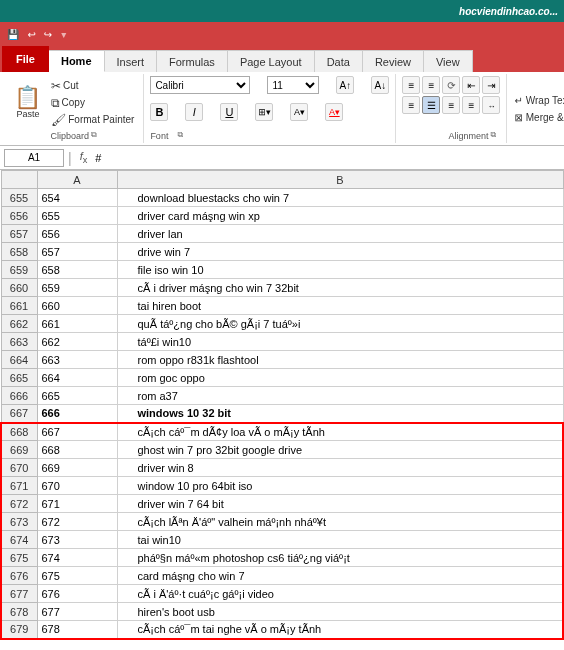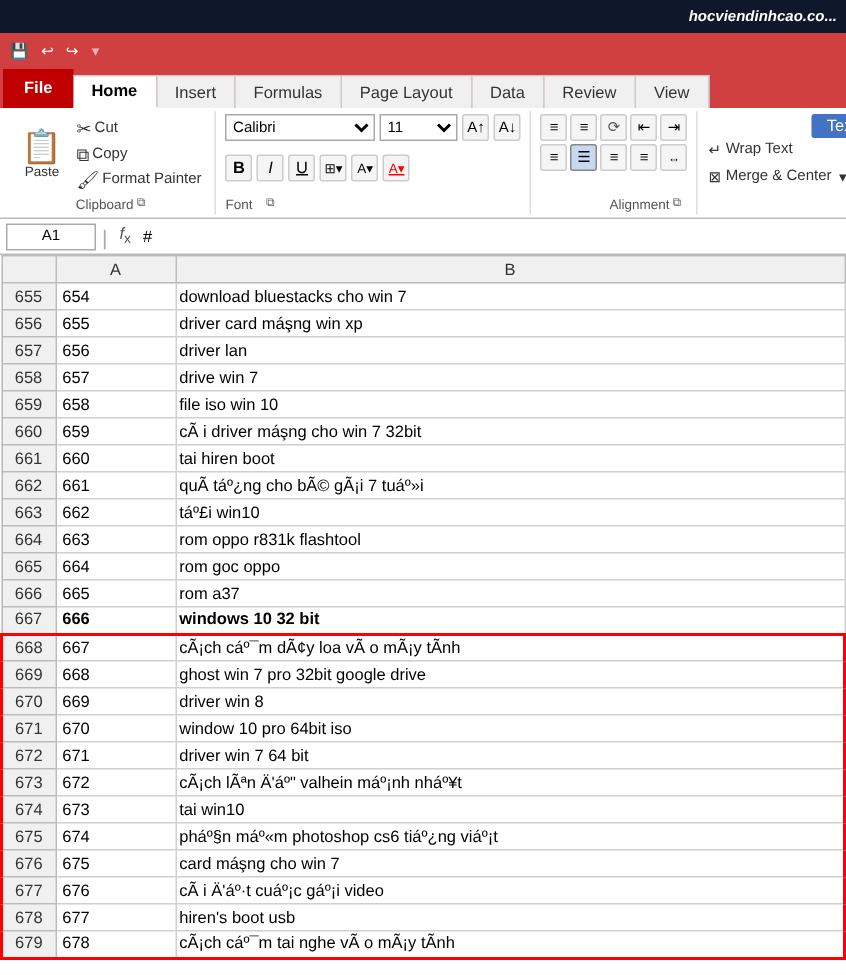--- a/index.html
+++ b/index.html
@@ -1,20 +1,20 @@
 <!DOCTYPE html>
 <html><head>
   <meta charset="utf-8">
   <style>
     * { margin: 0; padding: 0; box-sizing: border-box; }
     body { font-family: 'Segoe UI', Arial, sans-serif; font-size: 11px; background: #fff; overflow: hidden; width: 564px; height: 650px; }
 
     
     .title-bar {
-      background: #0f172a;
+      background: #0f766e;
       height: 22px;
       display: flex;
       align-items: center;
       justify-content: flex-end;
       padding-right: 6px;
     }
     .title-bar-text {
       color: white;
       font-size: 10px;
       font-style: italic;
@@ -132,21 +132,21 @@
       cursor: pointer;
       padding: 1px 3px;
       border-radius: 2px;
       font-size: 10px;
       color: #333;
     }
     .small-btn-icon { font-size: 12px; }
 
     
     .font-group { border-right: 1px solid #ddd; padding: 2px 6px; }
-    .font-row { display: flex; align-items: center; gap: 3px; margin-bottom: 2px; }
+    .font-row { display: flex; align-items: center; gap: 17px; margin-bottom: 2px; }
     .font-select {
       width: 100px;
       height: 18px;
       font-size: 10px;
       border: 1px solid #aaa;
       background: white;
     }
     .size-select {
       width: 52px;
       height: 18px;
@@ -250,21 +250,21 @@
     .spreadsheet td.cell-a {
       border: 1px solid #d0d0d0;
       padding: 1px 4px;
       height: 18px;
       white-space: nowrap;
       overflow: hidden;
       max-width: 80px;
     }
     .spreadsheet td.cell-b {
       border: 1px solid #d0d0d0;
-      padding: 1px 2px;
+      padding: 1px 20px;
       height: 18px;
       white-space: nowrap;
     }
 
     
     .sheet-wrap {
       position: relative;
     }
 
     

